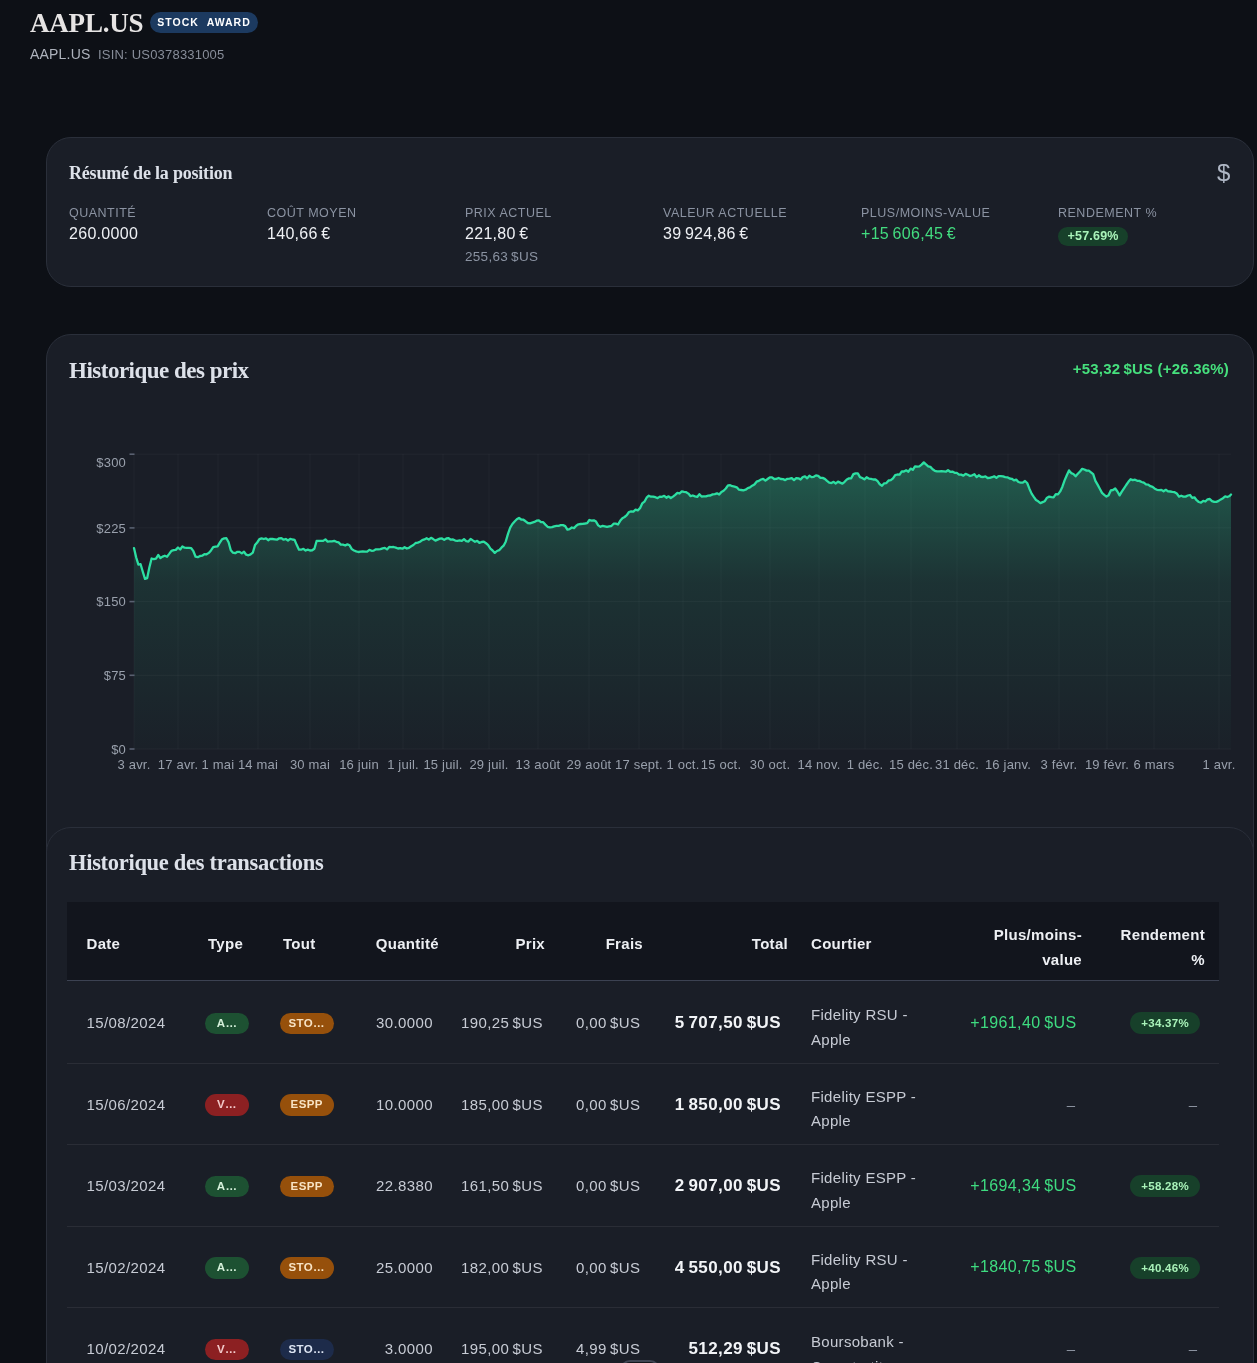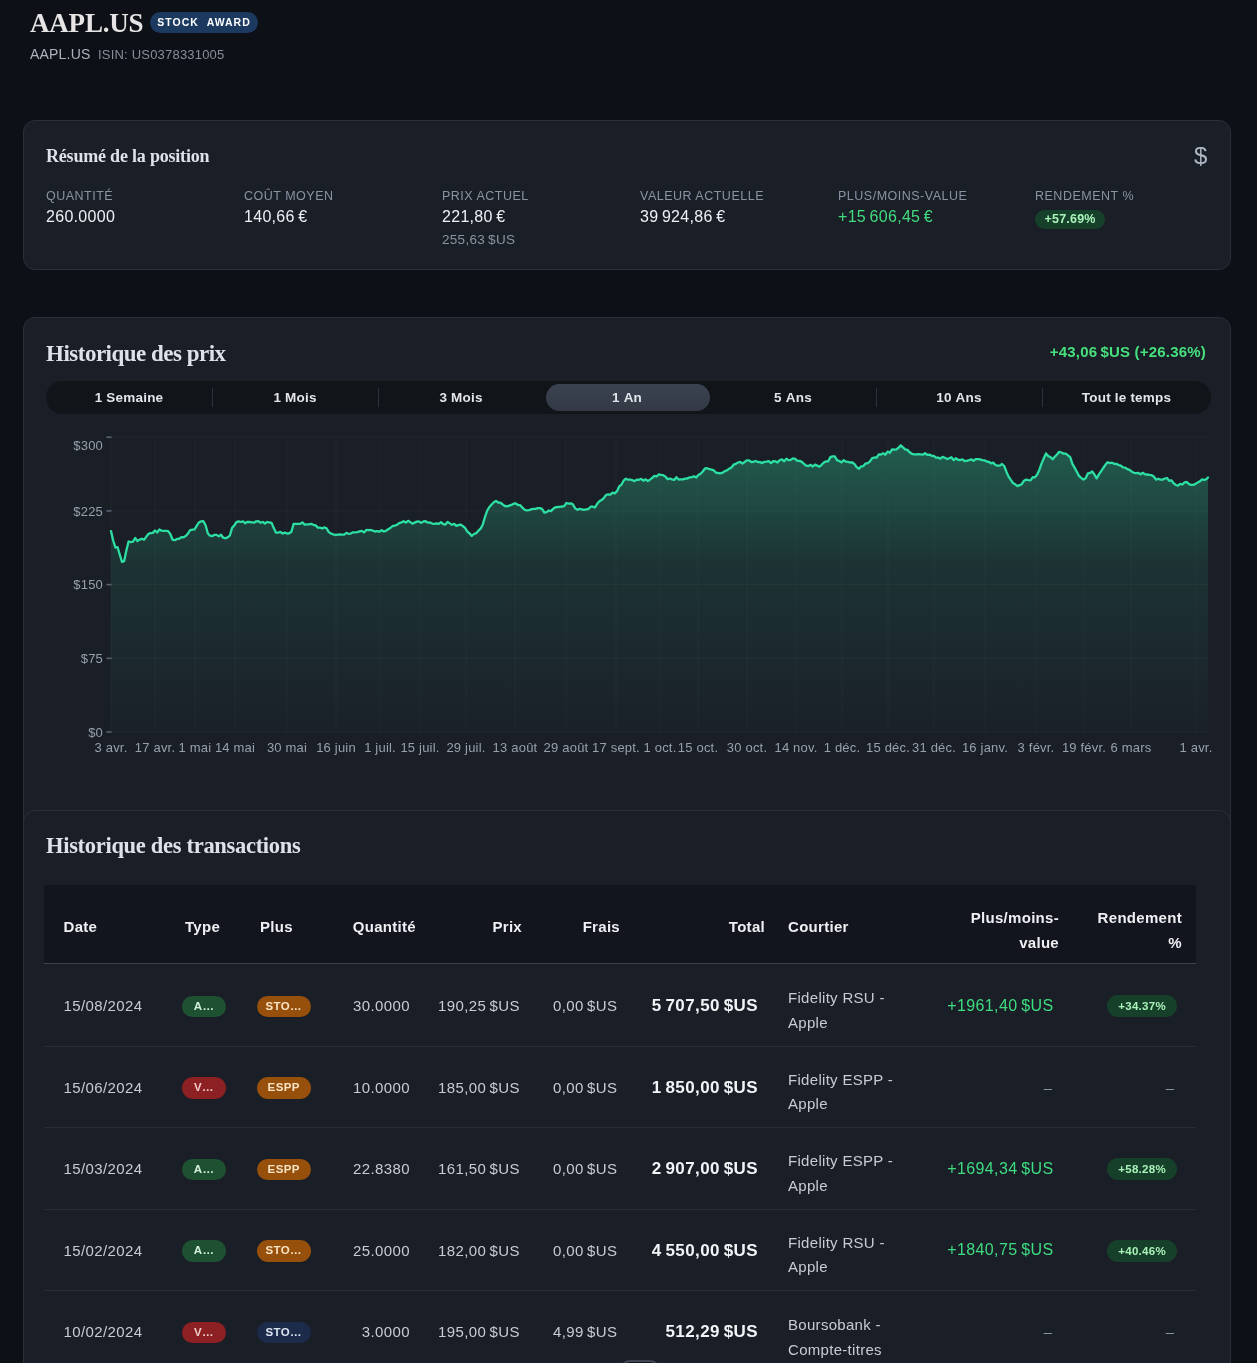--- a/index.html
+++ b/index.html
@@ -1,20 +1,20 @@
 <!DOCTYPE html>
 <html lang="fr"><head>
 <meta charset="utf-8">
 <title>AAPL.US</title>
 <style>
 * { margin:0; padding:0; box-sizing:border-box; }
 html,body { width:1257px; height:1363px; overflow:hidden; }
 body { background:#0d1016; font-family:"Liberation Sans",sans-serif; position:relative; }
 .serif { font-family:"Liberation Serif",serif; font-weight:bold; color:#dde1e9; }
-.card { position:absolute; left:23px; width:1208px; background:#1a1e27; border:1px solid #2a2f3a; border-radius:12px; }
+.card { position:absolute; left:46px; width:1208px; background:#1a1e27; border:1px solid #2a2f3a; border-radius:25px;margin-top:17px; }
 .abs { position:absolute; }
 
 .h1 { left:30px; top:8px; font-size:27px; letter-spacing:-0.2px; color:#e6e4e4; }
 .hbadge { left:150px; top:12px; width:108px; height:21px; background:#1c3a60; border-radius:11px; color:#fff; font-size:10.5px; font-weight:bold; letter-spacing:1px; text-align:center; line-height:21px; }
 .sub1 { left:30px; top:46px; font-size:14px; color:#aeb3bd; letter-spacing:0.2px; }
 .sub2 { left:98px; top:47px; font-size:13px; color:#878d99; letter-spacing:0.2px; }
 
 #card1 { top:120px; height:150px; }
 .c1title { left:22px; top:25px; font-size:18px; letter-spacing:-0.2px; }
 .dollar { left:1170px; top:21px; font-size:24px; color:#aeb6c4; }
@@ -71,35 +71,21 @@
   <div class="abs slabel" style="left:616px">VALEUR ACTUELLE</div>
   <div class="abs sval" style="left:616px">39 924,86 €</div>
   <div class="abs slabel" style="left:814px">PLUS/MOINS‑VALUE</div>
   <div class="abs sval green" style="left:814px">+15 606,45 €</div>
   <div class="abs slabel" style="left:1011px">RENDEMENT %</div>
   <div class="abs pillpct" style="left:1011px">+57.69%</div>
 </div>
 
 <div class="card" id="card2">
   <div class="abs serif c2title">Historique des prix</div>
-  <div class="abs c2delta">+43,06 $US (+26.36%)</div>
-  <div class="tabbar">
-    <div class="tab" style="left:0;width:166px">1&nbsp;Semaine</div>
-    <div class="tab" style="left:166px;width:166px">1&nbsp;Mois</div>
-    <div class="tab" style="left:332px;width:166px">3&nbsp;Mois</div>
-    <div class="tabsel"></div>
-    <div class="tab" style="left:498px;width:166px">1&nbsp;An</div>
-    <div class="tab" style="left:664px;width:166px">5&nbsp;Ans</div>
-    <div class="tab" style="left:830px;width:166px">10&nbsp;Ans</div>
-    <div class="tab" style="left:996px;width:169px">Tout le temps</div>
-    <div class="tsep" style="left:166px"></div>
-    <div class="tsep" style="left:332px"></div>
-    <div class="tsep" style="left:830px"></div>
-    <div class="tsep" style="left:996px"></div>
-  </div>
+  <div class="abs c2delta">+53,32 $US (+26.36%)</div>
   <svg class="chart" width="1208" height="468" viewBox="0 0 1208 468">
 <defs>
         <linearGradient id="fillg" x1="0" y1="128" x2="0" y2="414" gradientUnits="userSpaceOnUse">
 <stop offset="0" stop-color="#2fd69a" stop-opacity="0.34"></stop>
 <stop offset="0.42" stop-color="#2fd69a" stop-opacity="0.11"></stop>
 <stop offset="1" stop-color="#2fd69a" stop-opacity="0.015"></stop>
 </linearGradient>
       </defs>
 <line x1="87" y1="119" x2="87" y2="414" stroke="rgba(255,255,255,0.035)"></line>
       <line x1="131" y1="119" x2="131" y2="414" stroke="rgba(255,255,255,0.035)"></line>
@@ -167,21 +153,21 @@
       <text x="1107" y="434" text-anchor="middle" class="ax">6 mars</text>
       <text x="1172" y="434" text-anchor="middle" class="ax">1 avr.</text>
 </svg>
 </div>
 
 <div class="card" id="card3">
   <div class="abs serif c3title">Historique des transactions</div>
   <div class="thead">
     <div class="th" style="left:19.5px;top:33px">Date</div>
     <div class="th" style="left:141px;top:33px">Type</div>
-    <div class="th" style="left:216px;top:33px">Plus</div>
+    <div class="th" style="left:216px;top:33px">Tout</div>
     <div class="th" style="right:780px;top:33px">Quantité</div>
     <div class="th" style="right:674px;top:33px">Prix</div>
     <div class="th" style="right:576px;top:33px">Frais</div>
     <div class="th" style="right:431px;top:33px">Total</div>
     <div class="th" style="left:744px;top:33px">Courtier</div>
     <div class="th" style="right:137px;top:24px">Plus/moins‑</div>
     <div class="th" style="right:137px;top:49px">value</div>
     <div class="th" style="right:14px;top:24px">Rendement</div>
     <div class="th" style="right:14px;top:49px">%</div>
   </div>

